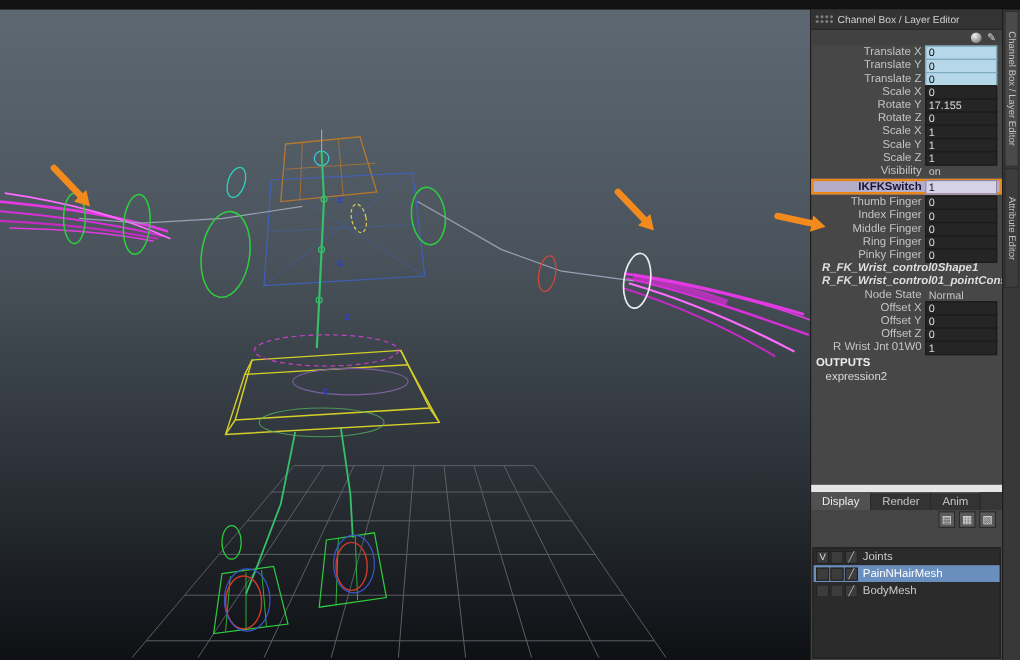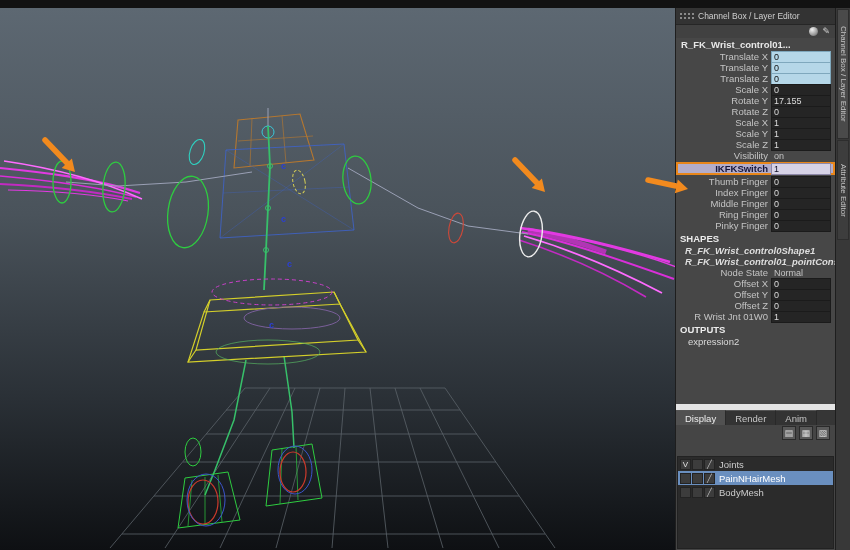--- a/index.html
+++ b/index.html
@@ -171,21 +171,20 @@
 
 <div class="panel">
   <div class="panel-header">
     <div class="grip"></div>
     <span class="panel-title">Channel Box / Layer Editor</span>
   </div>
   <div class="icon-row">
     <span class="sphere"></span>
     <span class="pencil">✎</span>
   </div>
-  <div class="cb-object">R_FK_Wrist_control01...</div>
 
   <div class="cb-row">
     <span class="cb-label">Translate X</span>
     <span class="cb-field blue">0</span>
   </div>
   <div class="cb-row">
     <span class="cb-label">Translate Y</span>
     <span class="cb-field blue">0</span>
   </div>
   <div class="cb-row">
@@ -238,21 +237,20 @@
   </div>
   <div class="cb-row">
     <span class="cb-label">Ring Finger</span>
     <span class="cb-field">0</span>
   </div>
   <div class="cb-row">
     <span class="cb-label">Pinky Finger</span>
     <span class="cb-field">0</span>
   </div>
 
-  <div class="cb-section">SHAPES</div>
   <div class="cb-node">R_FK_Wrist_control0Shape1</div>
   <div class="cb-node">R_FK_Wrist_control01_pointConst...</div>
 
   <div class="cb-row">
     <span class="cb-label">Node State</span>
     <span class="cb-field plain">Normal</span>
   </div>
   <div class="cb-row">
     <span class="cb-label">Offset X</span>
     <span class="cb-field">0</span>

